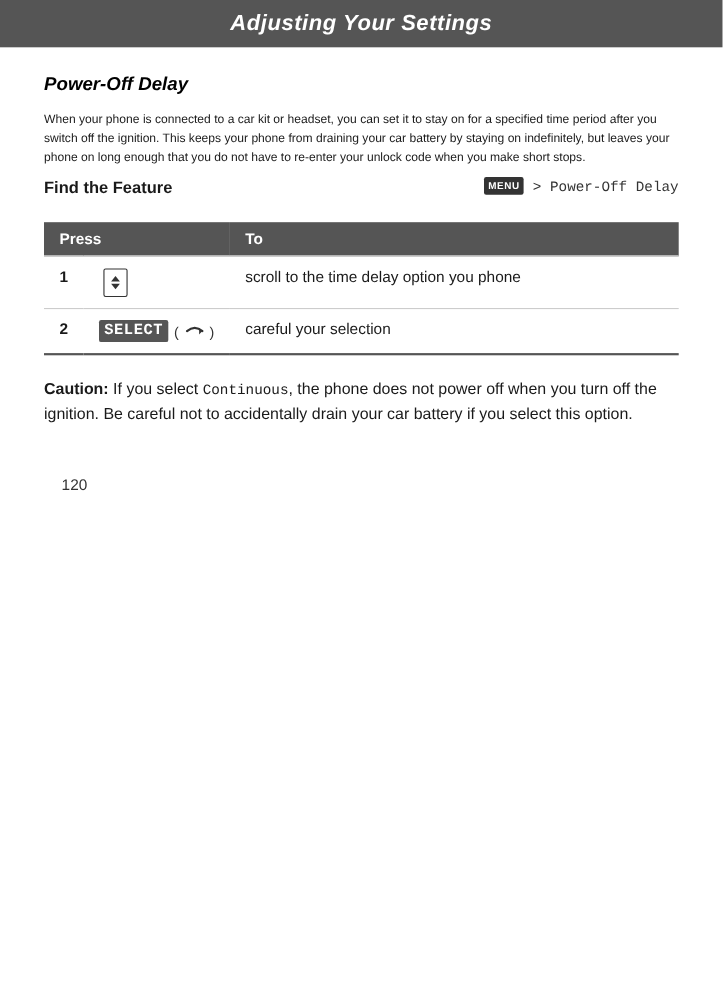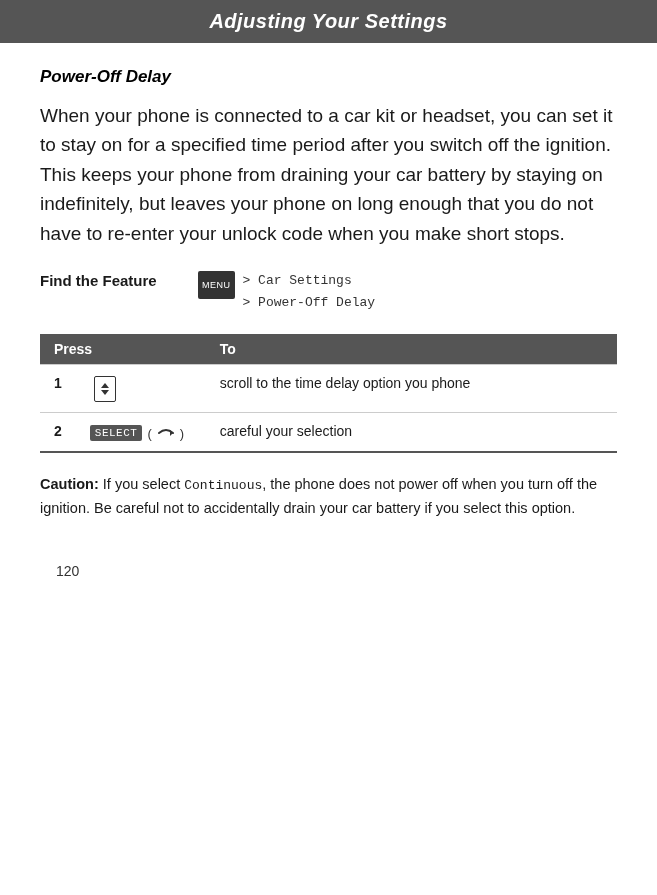--- a/index.html
+++ b/index.html
@@ -30,31 +30,32 @@
 
     .section-title {
       font-weight: bold;
       font-style: italic;
       font-size: 17px;
       margin-bottom: 14px;
       color: #000;
     }
 
     .section-body {
-      font-size: 19px;
+      font-size: 11px;
       line-height: 1.55;
       color: #1a1a1a;
-      margin-bottom: 22px;
+      margin-bottom: 8px;
     }
 
     .find-feature-row {
       display: flex;
       align-items: flex-start;
       margin-bottom: 20px;
       gap: 18px;
+      justify-content: space-between;
     }
 
     .find-feature-label {
       font-weight: bold;
       font-size: 15px;
       white-space: nowrap;
       min-width: 140px;
       padding-top: 2px;
     }
 
@@ -64,25 +65,25 @@
       gap: 8px;
     }
 
     .menu-icon {
       display: inline-flex;
       align-items: center;
       justify-content: center;
       background: #333;
       color: #fff;
       font-size: 9px;
-      font-weight: normal;
+      font-weight: bold;
       padding: 2px 4px;
       border-radius: 2px;
       min-width: 28px;
-      height: 28px;
+      height: 16px;
       margin-top: 1px;
       letter-spacing: 0.5px;
       white-space: nowrap;
     }
 
     .nav-path {
       font-family: 'Courier New', Courier, monospace;
       font-size: 13px;
       line-height: 1.7;
       color: #333;
@@ -170,22 +171,22 @@
       align-items: center;
       gap: 5px;
       font-family: 'Courier New', Courier, monospace;
       font-size: 13px;
       color: #333;
     }
 
     .select-btn .btn-label {
       background: #555;
       color: #fff;
-      font-size: 11px;
-      font-weight: normal;
+      font-size: 14px;
+      font-weight: bold;
       padding: 2px 5px;
       border-radius: 2px;
       letter-spacing: 0.5px;
     }
 
     .select-btn .paren-icon {
       font-family: Arial, sans-serif;
       font-size: 13px;
       color: #333;
     }
@@ -231,21 +232,20 @@
 
   <div class="section-body">When your phone is connected to a car kit or headset, you can set it to stay on for a specified time period after you switch off the ignition. This keeps your phone from draining your car battery by staying on indefinitely, but leaves your phone on long enough that you do not have to re-enter your unlock code when you make short stops.</div>
 
   <div class="find-feature-row">
     <div class="find-feature-label">Find the Feature</div>
 
     <div class="find-feature-nav">
       <span class="menu-icon">MENU</span>
 
       <div class="nav-path">
-          <div>Car Settings</div>
           <div>Power-Off Delay</div>
         </div>
     </div>
   </div>
 
   <table class="press-table">
     <thead>
       <tr>
         <th class="th-press" colspan="2">Press</th>
         <th>To</th>

